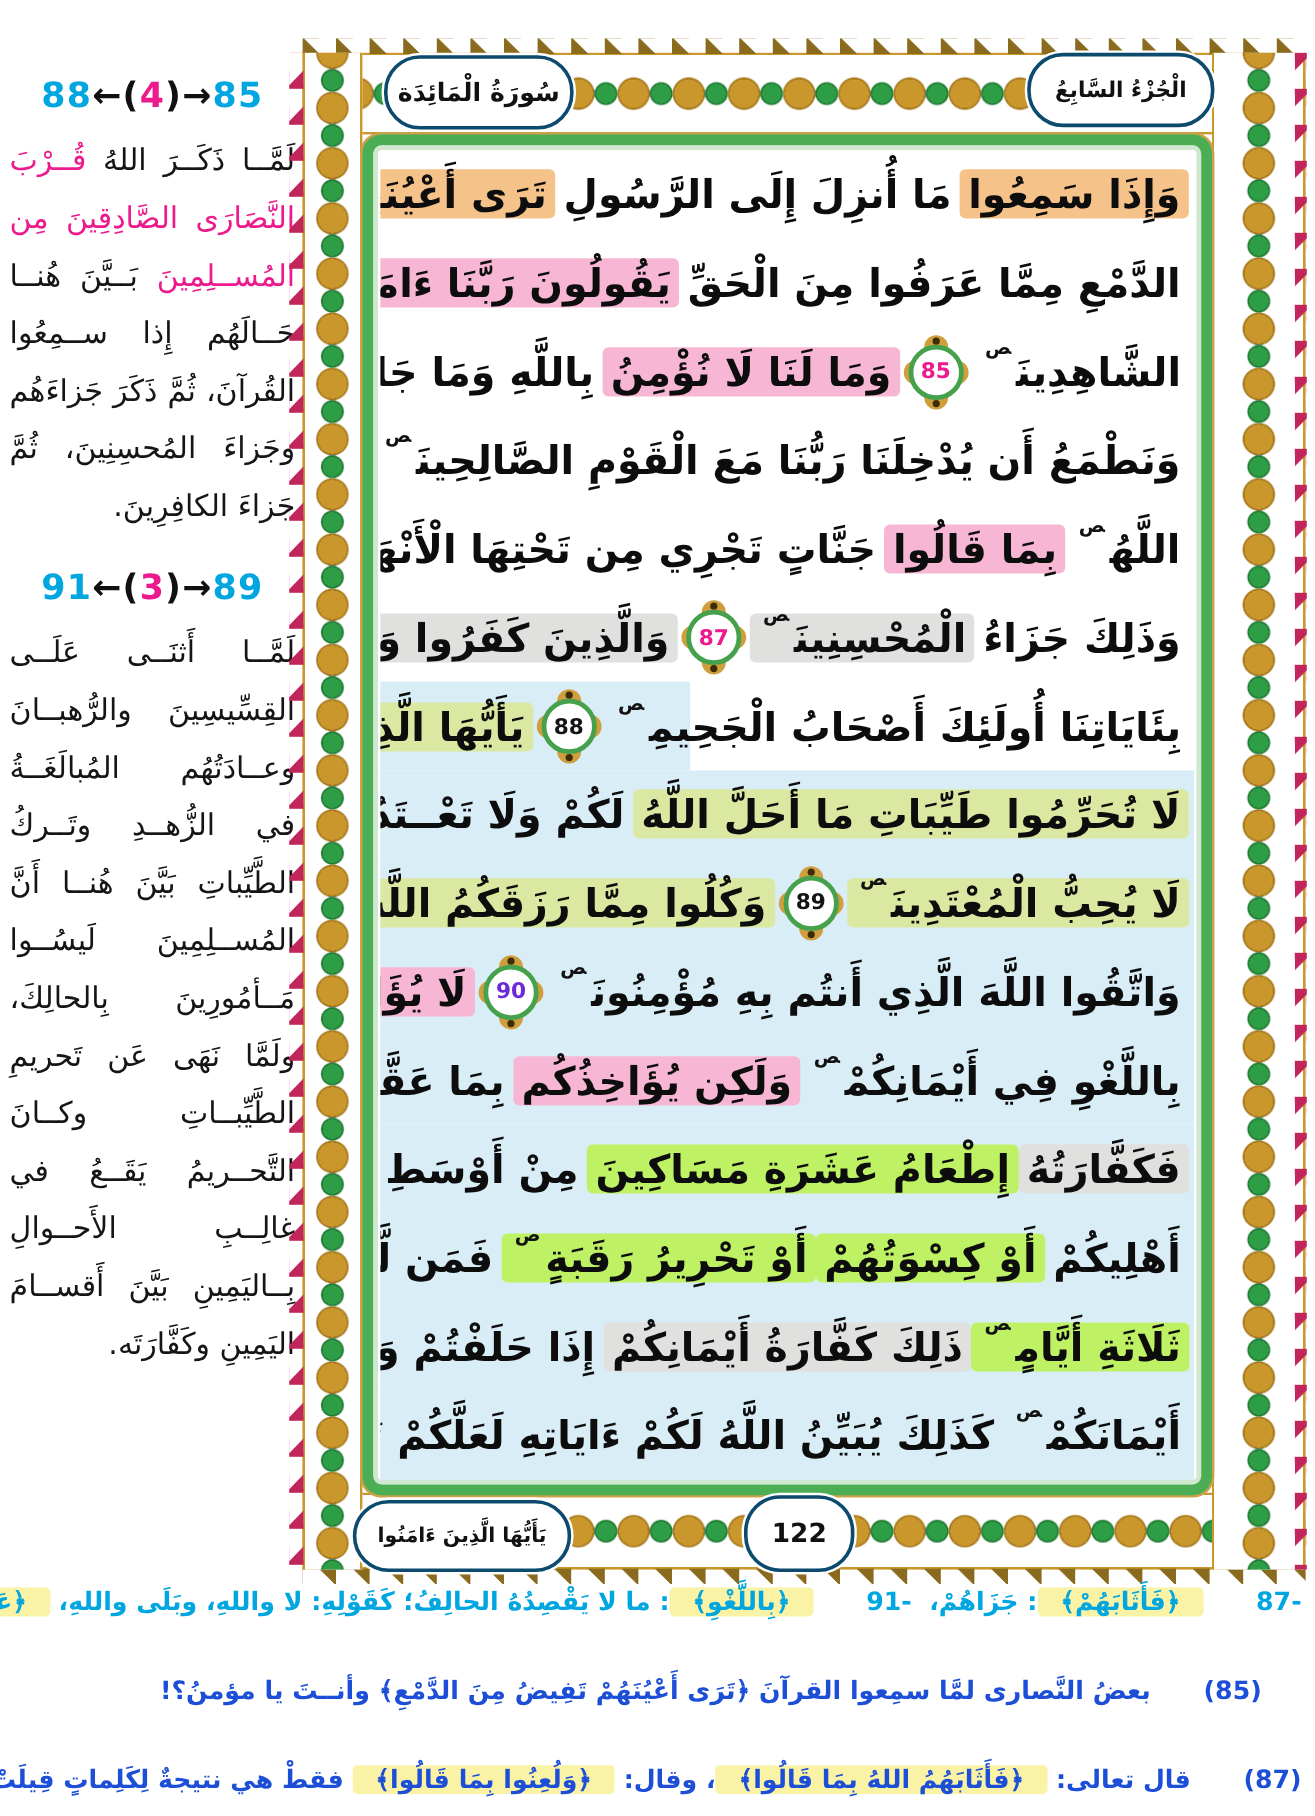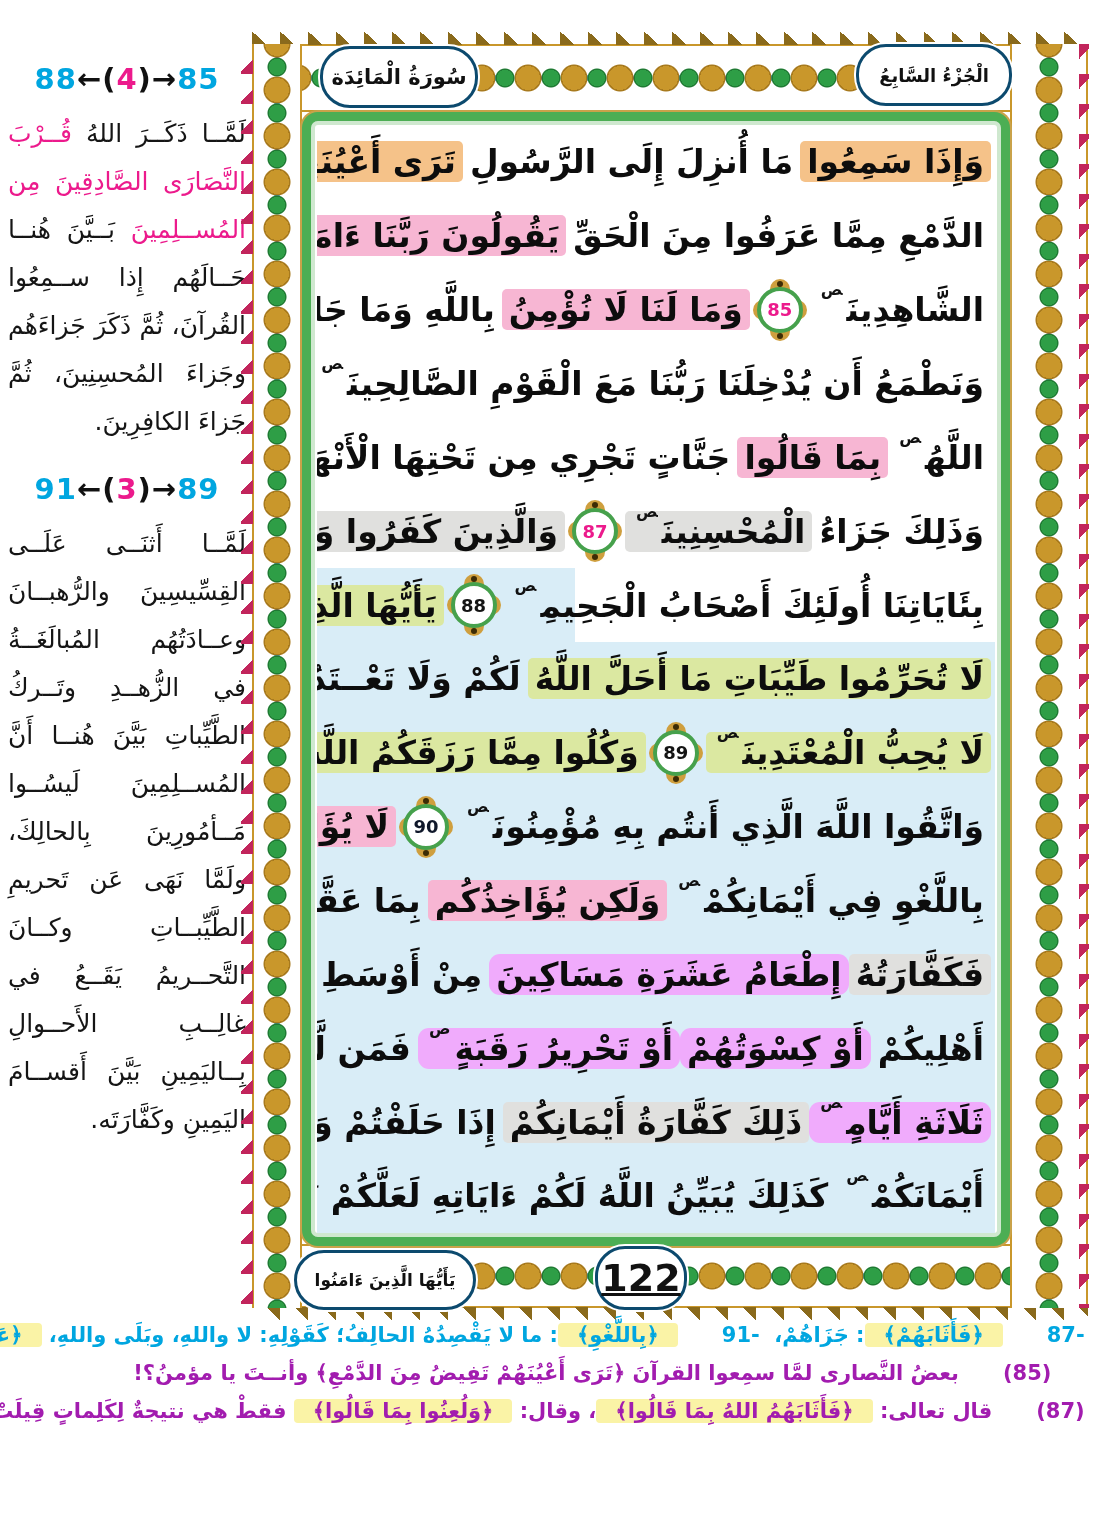--- a/index.html
+++ b/index.html
@@ -60,36 +60,36 @@
     background:conic-gradient(from 315deg at 0 50%,#c2255c 0 90deg,transparent 90deg);
     background-size:10px 30px;}
 
   
   .cartouche{position:absolute;background:#fff;border:3px solid #0c4a6e;border-radius:30px;
      display:flex;align-items:center;justify-content:center;font-weight:bold;direction:rtl;
      box-shadow:0 0 0 2px #fff;z-index:5;color:#111;}
   #surah-cartouche{left:320px;top:46px;width:152px;height:56px;font-size:21px;}
   #juz-cartouche{left:856px;top:44px;width:150px;height:56px;font-size:18px;}
   #catchword-cartouche{left:294px;top:1250px;width:176px;height:54px;font-size:17px;}
-  #page-number-badge{left:595px;top:1246px;width:86px;height:58px;font-size:38px;direction:ltr;text-decoration:underline;}
+  #page-number-badge{left:620px;top:1246px;width:86px;height:58px;font-size:22px;direction:ltr;}
 
   
   #text-frame{position:absolute;left:302px;top:112px;width:708px;height:1134px;
      box-sizing:border-box;border:9px solid #4cae54;border-radius:16px;background:#fff;
      box-shadow:0 0 0 2px #c9a24a, inset 0 0 0 4px #cfe8cf;z-index:2;}
   #quran-lines{position:absolute;inset:4px 6px;display:flex;flex-direction:column;direction:rtl;}
   .qline{flex:1;display:flex;align-items:center;justify-content:space-between;
      font-size:33px;font-weight:bold;color:#0d0d0d;white-space:nowrap;padding:0 4px;overflow:hidden;}
   .qline.blue{background:#d9edf7;}
   .qline.halfblue{background:linear-gradient(90deg,#d9edf7 0 38%,transparent 38%);}
   .seg{padding:1px 7px;border-radius:5px;}
   .hl-orange{background:#f5c289;}
   .hl-pink{background:#f7b6d3;}
   .hl-green{background:#dbe8a1;}
-  .hl-yellow{background:#f0abfc;border-radius:11px;}
+  .hl-yellow{background:#bef264;}
   .hl-gray{background:#e0e0de;}
   .waqf{font-size:16px;font-weight:bold;position:relative;top:-14px;margin:0 4px;color:#111;}
 
   
   .verse{position:relative;flex:0 0 auto;width:56px;height:62px;display:inline-flex;
          align-items:center;justify-content:center;margin:0 2px;}
   .verse i{display:block;}
   .petal-v{position:absolute;left:50%;top:0;bottom:0;width:20px;transform:translateX(-50%);
            background:#cf9f3e;border-radius:10px;}
   .petal-v::before{content:"";position:absolute;left:50%;top:2px;width:6px;height:6px;
@@ -101,21 +101,21 @@
   .ring{position:absolute;left:50%;top:50%;width:38px;height:38px;transform:translate(-50%,-50%);
         background:#fff;border:4px solid #46a14c;border-radius:50%;}
   .num{position:relative;z-index:2;font-size:18px;font-weight:bold;font-family:"DejaVu Sans",sans-serif;}
 
   
   #footnotes{position:absolute;left:100px;top:1316px;width:992px;}
   .fline{font-size:21px;font-weight:bold;line-height:38px;white-space:nowrap;direction:rtl;}
   .fline.right{text-align:right;}
   .fline.center{text-align:center;}
   .fc-cyan{color:#00a6e0;}
-  .fc-m{color:#a21caf;}
+  .fc-m{color:#1d4ed8;margin-top:36px;}
   .note-hl{background:#faf3a6;border-radius:4px;padding:0 19px;}
   .ltrseg{direction:ltr;unicode-bidi:isolate;padding-left:44px;}
 </style>
 </head>
 <body>
 
 <div id="page">
 
   <div id="margin">
     <div id="margin-sections">
@@ -226,21 +226,21 @@
             <b class="num" style="color: rgb(20, 20, 20);">89</b>
           </span>
           <span class="seg hl-green">وَكُلُوا مِمَّا رَزَقَكُمُ اللَّهُ حَلَالًا طَيِّبًا</span>
         </div>
         <div class="qline blue">
           <span class="seg">وَاتَّقُوا اللَّهَ الَّذِي أَنتُم بِهِ مُؤْمِنُونَ<sup class="waqf">ص</sup></span>
           <span class="verse">
             <i class="petal-v"></i>
             <i class="petal-h"></i>
             <i class="ring"></i>
-            <b class="num" style="color: #0f172a;">90</b>
+            <b class="num" style="color: #6d28d9;">90</b>
           </span>
           <span class="seg hl-pink">لَا يُؤَاخِذُكُمُ اللَّهُ</span>
         </div>
         <div class="qline blue">
           <span class="seg">بِاللَّغْوِ فِي أَيْمَانِكُمْ<sup class="waqf">ص</sup></span>
           <span class="seg hl-pink">وَلَكِن يُؤَاخِذُكُم</span>
           <span class="seg">بِمَا عَقَّدتُّمُ الْأَيْمَانَ</span>
         </div>
         <div class="qline blue">
           <span class="seg hl-gray">فَكَفَّارَتُهُ</span>

